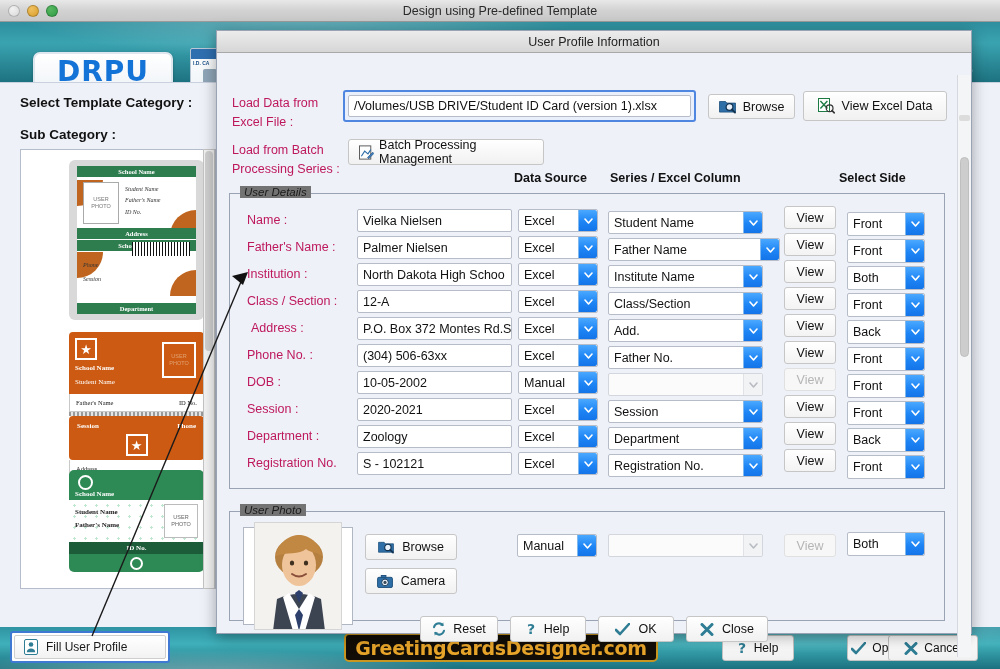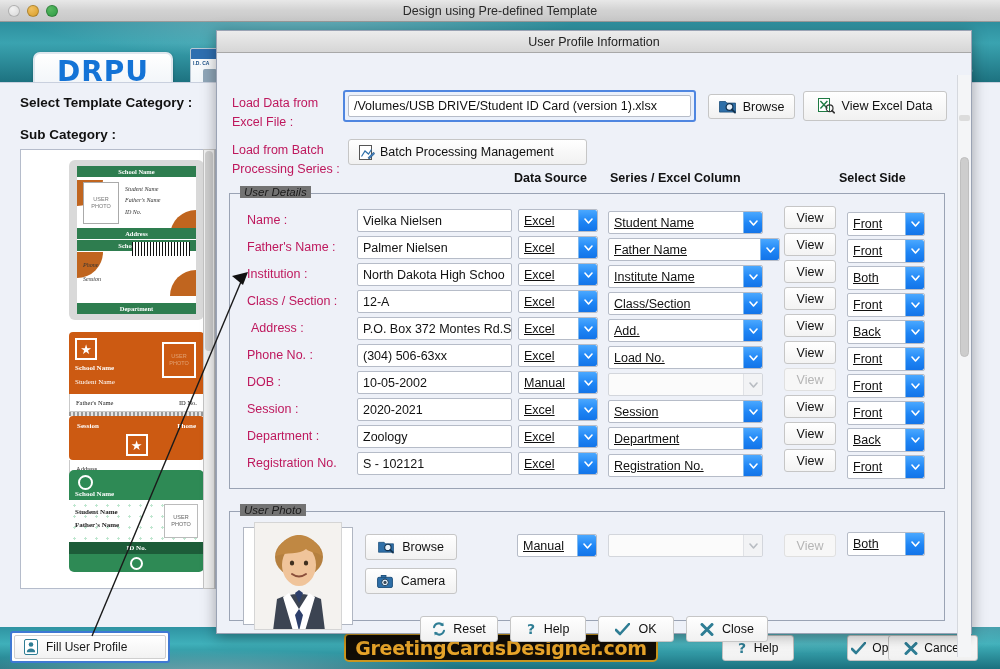--- a/index.html
+++ b/index.html
@@ -184,21 +184,21 @@
   .groupbox{position:absolute;border:1px solid #9aa3b4;}
   .groupbox > .gb-title{
     position:absolute;top:-8px;left:10px;background:#737373;padding:0 4px;
     font-size:11.5px;color:#1a1a1a;font-style:italic;
   }
   .colhead{position:absolute;font-size:12.5px;font-weight:bold;color:#111;}
 
   
   .combo{
     position:absolute;height:23px;background:#fff;border:1px solid #b6bcc8;border-radius:2px;
-    display:flex;align-items:center;font-size:12.5px;color:#111;padding-left:5px;overflow:hidden;white-space:nowrap;text-decoration:underline;
+    display:flex;align-items:center;font-size:12.5px;color:#111;padding-left:5px;overflow:hidden;white-space:nowrap;
   }
   .combo .arrow{
     position:absolute;right:0;top:0;width:19px;height:100%;
     background:linear-gradient(to bottom,#4aa8ff 0%,#1e85f5 55%,#1374e8 100%);
     border-left:1px solid #7fb9f0;border-radius:0 2px 2px 0;
     display:flex;align-items:center;justify-content:center;
   }
   .combo .arrow svg{display:block;}
   .combo.dis{background:#fbfbfb;border-color:#d3d6dc;color:#b5b5b5;}
   .combo.dis .arrow{background:#f2f3f5;border-left:1px solid #e0e2e6;}
@@ -397,21 +397,21 @@
           <path d="M2.4 3 L9.4 10.5 M9.4 3 L2.4 10.5" stroke="#1e7a43" stroke-width="1.4"></path>
           <circle cx="11.6" cy="10.2" r="3.4" fill="none" stroke="#333" stroke-width="1.2"></circle>
           <path d="M14 12.6 L16.3 14.8" stroke="#333" stroke-width="1.6" stroke-linecap="round"></path>
         </svg>
         <span>View Excel Data</span>
       </div>
 
       <div class="lbl" style="left:15px;top:90px;">Load from Batch</div>
       <div class="lbl" style="left:15px;top:109px;">Processing Series :</div>
 
-      <div class="btn" style="left:131px;top:86px;width:239px;height:26px;justify-content:flex-start;padding-left:10px;gap:5px;">
+      <div class="btn" style="left:131px;top:86px;width:196px;height:26px;justify-content:flex-start;padding-left:10px;gap:5px;">
         <svg class="ico" width="16" height="15" viewBox="0 0 16 15">
           <rect x="0.5" y="0.5" width="12" height="14" fill="#ffffff" stroke="#555"></rect>
           <path d="M2.5 11.5 L6 6 L9.5 9 L12.5 4.5" stroke="#2e6fa8" stroke-width="1.2" fill="none"></path>
           <path d="M9 12.8 L14.5 7.2 L15.8 8.5 L10.3 14z" fill="#3f7fc0" stroke="#23517d" stroke-width="0.7"></path>
         </svg>
         <span>Batch Processing Management</span>
       </div>
 
       <div class="colhead" style="left:297px;top:118px;">Data Source</div>
       <div class="colhead" style="left:393px;top:118px;">Series / Excel Column</div>
@@ -582,21 +582,21 @@
             <div class="txtfield" style="left:140px;top:291px;width:155px;height:23px;">(304) 506-63xx</div>
             <div class="combo" style="left:301px;top:291px;width:80px;">
               <span>Excel</span>
               <span class="arrow">
                 <svg width="9" height="6" viewBox="0 0 9 6">
                   <path d="M1 1 L4.5 5 L8 1" stroke="#ffffff" stroke-width="1.6" fill="none" stroke-linecap="round" stroke-linejoin="round"></path>
                 </svg>
               </span>
             </div>
             <div class="combo" style="left:391px;top:293px;width:155px;">
-              <span>Load No.</span>
+              <span>Father No.</span>
               <span class="arrow">
                 <svg width="9" height="6" viewBox="0 0 9 6">
                   <path d="M1 1 L4.5 5 L8 1" stroke="#ffffff" stroke-width="1.6" fill="none" stroke-linecap="round" stroke-linejoin="round"></path>
                 </svg>
               </span>
             </div>
             <div class="view-btn" style="left:567px;top:288px;">
               <span>View</span>
             </div>
             <div class="combo" style="left:630px;top:294px;width:78px;height:24px;">

